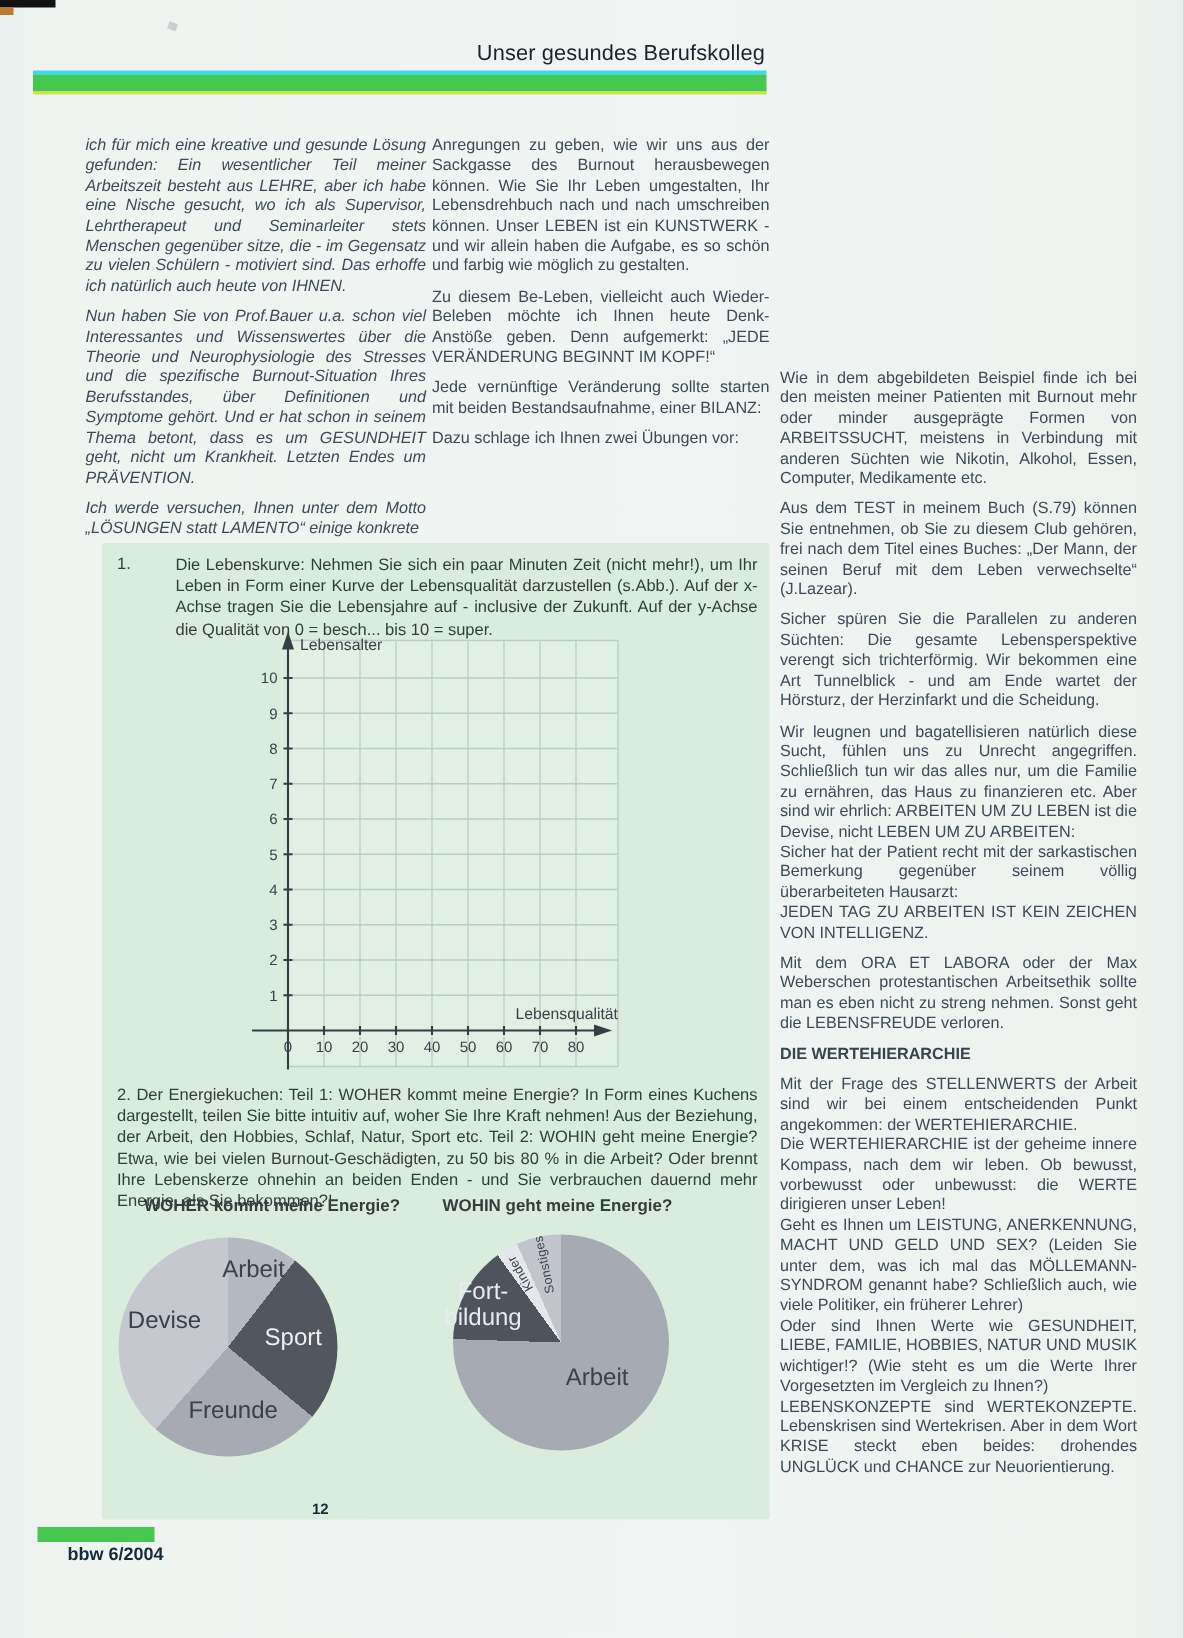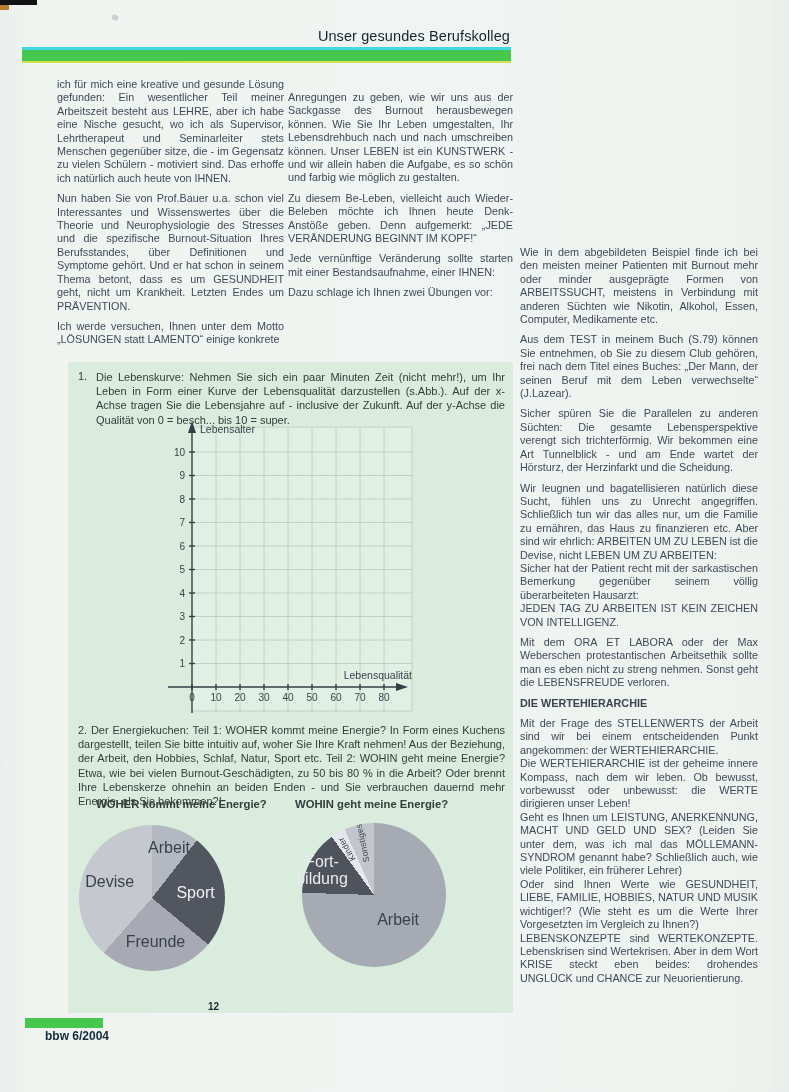--- a/index.html
+++ b/index.html
@@ -16,30 +16,30 @@
   
   .masthead-title{
     position:absolute;left:230px;top:28px;width:280px;text-align:right;
     font-size:14.5px;font-weight:400;color:#17242c;letter-spacing:.1px;
   }
   .bar-cyan{position:absolute;left:22px;top:47px;width:489px;height:3px;background:#3fd9e6;}
   .bar-green{position:absolute;left:22px;top:50px;width:489px;height:11px;background:#46c84f;}
   .bar-yellow{position:absolute;left:22px;top:61px;width:489px;height:2px;background:#cfe24e;}
   
   .col{position:absolute;text-align:justify;font-size:10.8px;line-height:13.4px;color:#3e4a57;}
-  .col-1{left:57px;top:78px;width:227px;}
+  .col-1{left:57px;top:91px;width:227px;font-style:italic;}
   .col-2{left:288px;top:91px;width:225px;}
   .col-3{left:520px;top:246px;width:238px;}
   .para{margin:0 0 7px 0;white-space:pre-line;}
   .para-bold{font-weight:700;color:#39444f;margin-top:5px;}
   
   .greenbox{position:absolute;left:68px;top:362px;width:445px;height:651px;background:#d9ecdd;border-radius:2px;color:#333d3b;}
   .box-item1{position:absolute;left:10px;top:8px;width:427px;}
   .item-num{position:absolute;left:0;top:0;font-size:11px;}
-  .item1-text{margin-left:18px;text-align:justify;font-size:11px;line-height:14.2px;white-space:pre-line;}
+  .item1-text{margin-left:39px;text-align:justify;font-size:11px;line-height:14.2px;white-space:pre-line;}
   .box-item2{position:absolute;left:10px;top:361px;width:427px;text-align:justify;font-size:11px;line-height:14.2px;white-space:pre-line;}
   .chart-wrap{position:absolute;left:72px;top:53px;width:320px;height:300px;}
   .chart-wrap svg{width:320px;height:300px;display:block;}
   .grid{stroke:#b9cfc2;stroke-width:0.9;}
   .axis{stroke:#353e45;stroke-width:1.4;fill:none;}
   .axisfill{fill:#353e45;}
   .tick{font-size:10px;fill:#39424a;}
   .axlabel{font-size:10.5px;fill:#39424a;}
   .pie-title{position:absolute;font-weight:700;font-size:11.3px;color:#333d3b;white-space:nowrap;}
   .pie-title-1{left:10px;top:436px;margin-left:18px;}
@@ -69,21 +69,21 @@
   <div class="bar-yellow"></div>
 
   <div class="col col-1">
       <p class="para">ich für mich eine kreative und gesunde Lösung gefunden: Ein wesentlicher Teil meiner Arbeitszeit besteht aus LEHRE, aber ich habe eine Nische gesucht, wo ich als Supervisor, Lehrtherapeut und Seminarleiter stets Menschen gegenüber sitze, die - im Gegensatz zu vielen Schülern - motiviert sind. Das erhoffe ich natürlich auch heute von IHNEN.</p>
       <p class="para">Nun haben Sie von Prof.Bauer u.a. schon viel Interessantes und Wissenswertes über die Theorie und Neurophysiologie des Stresses und die spezifische Burnout-Situation Ihres Berufsstandes, über Definitionen und Symptome gehört. Und er hat schon in seinem Thema betont, dass es um GESUNDHEIT geht, nicht um Krankheit. Letzten Endes um PRÄVENTION.</p>
       <p class="para">Ich werde versuchen, Ihnen unter dem Motto „LÖSUNGEN statt LAMENTO“ einige konkrete</p>
     </div>
   <div class="col col-2">
       <p class="para">Anregungen zu geben, wie wir uns aus der Sackgasse des Burnout herausbewegen können. Wie Sie Ihr Leben umgestalten, Ihr Lebensdrehbuch nach und nach umschreiben können. Unser LEBEN ist ein KUNSTWERK - und wir allein haben die Aufgabe, es so schön und farbig wie möglich zu gestalten.</p>
       <p class="para">Zu diesem Be-Leben, vielleicht auch Wieder-Beleben möchte ich Ihnen heute Denk-Anstöße geben. Denn aufgemerkt: „JEDE VERÄNDERUNG BEGINNT IM KOPF!“</p>
-      <p class="para">Jede vernünftige Veränderung sollte starten mit einer Bestandsaufnahme, einer IHNEN:</p>
+      <p class="para">Jede vernünftige Veränderung sollte starten mit beiden Bestandsaufnahme, einer BILANZ:</p>
       <p class="para">Dazu schlage ich Ihnen zwei Übungen vor:</p>
     </div>
   <div class="col col-3">
       <p class="para">Wie in dem abgebildeten Beispiel finde ich bei den meisten meiner Patienten mit Burnout mehr oder minder ausgeprägte Formen von ARBEITSSUCHT, meistens in Verbindung mit anderen Süchten wie Nikotin, Alkohol, Essen, Computer, Medikamente etc.</p>
       <p class="para">Aus dem TEST in meinem Buch (S.79) können Sie entnehmen, ob Sie zu diesem Club gehören, frei nach dem Titel eines Buches: „Der Mann, der seinen Beruf mit dem Leben verwechselte“ (J.Lazear).</p>
       <p class="para">Sicher spüren Sie die Parallelen zu anderen Süchten: Die gesamte Lebensperspektive verengt sich trichterförmig. Wir bekommen eine Art Tunnelblick - und am Ende wartet der Hörsturz, der Herzinfarkt und die Scheidung.</p>
       <p class="para">Wir leugnen und bagatellisieren natürlich diese Sucht, fühlen uns zu Unrecht angegriffen. Schließlich tun wir das alles nur, um die Familie zu ernähren, das Haus zu finanzieren etc. Aber sind wir ehrlich: ARBEITEN UM ZU LEBEN ist die Devise, nicht LEBEN UM ZU ARBEITEN:
 Sicher hat der Patient recht mit der sarkastischen Bemerkung gegenüber seinem völlig überarbeiteten Hausarzt:
 JEDEN TAG ZU ARBEITEN IST KEIN ZEICHEN VON INTELLIGENZ.</p>
       <p class="para">Mit dem ORA ET LABORA oder der Max Weberschen protestantischen Arbeitsethik sollte man es eben nicht zu streng nehmen. Sonst geht die LEBENSFREUDE verloren.</p>

